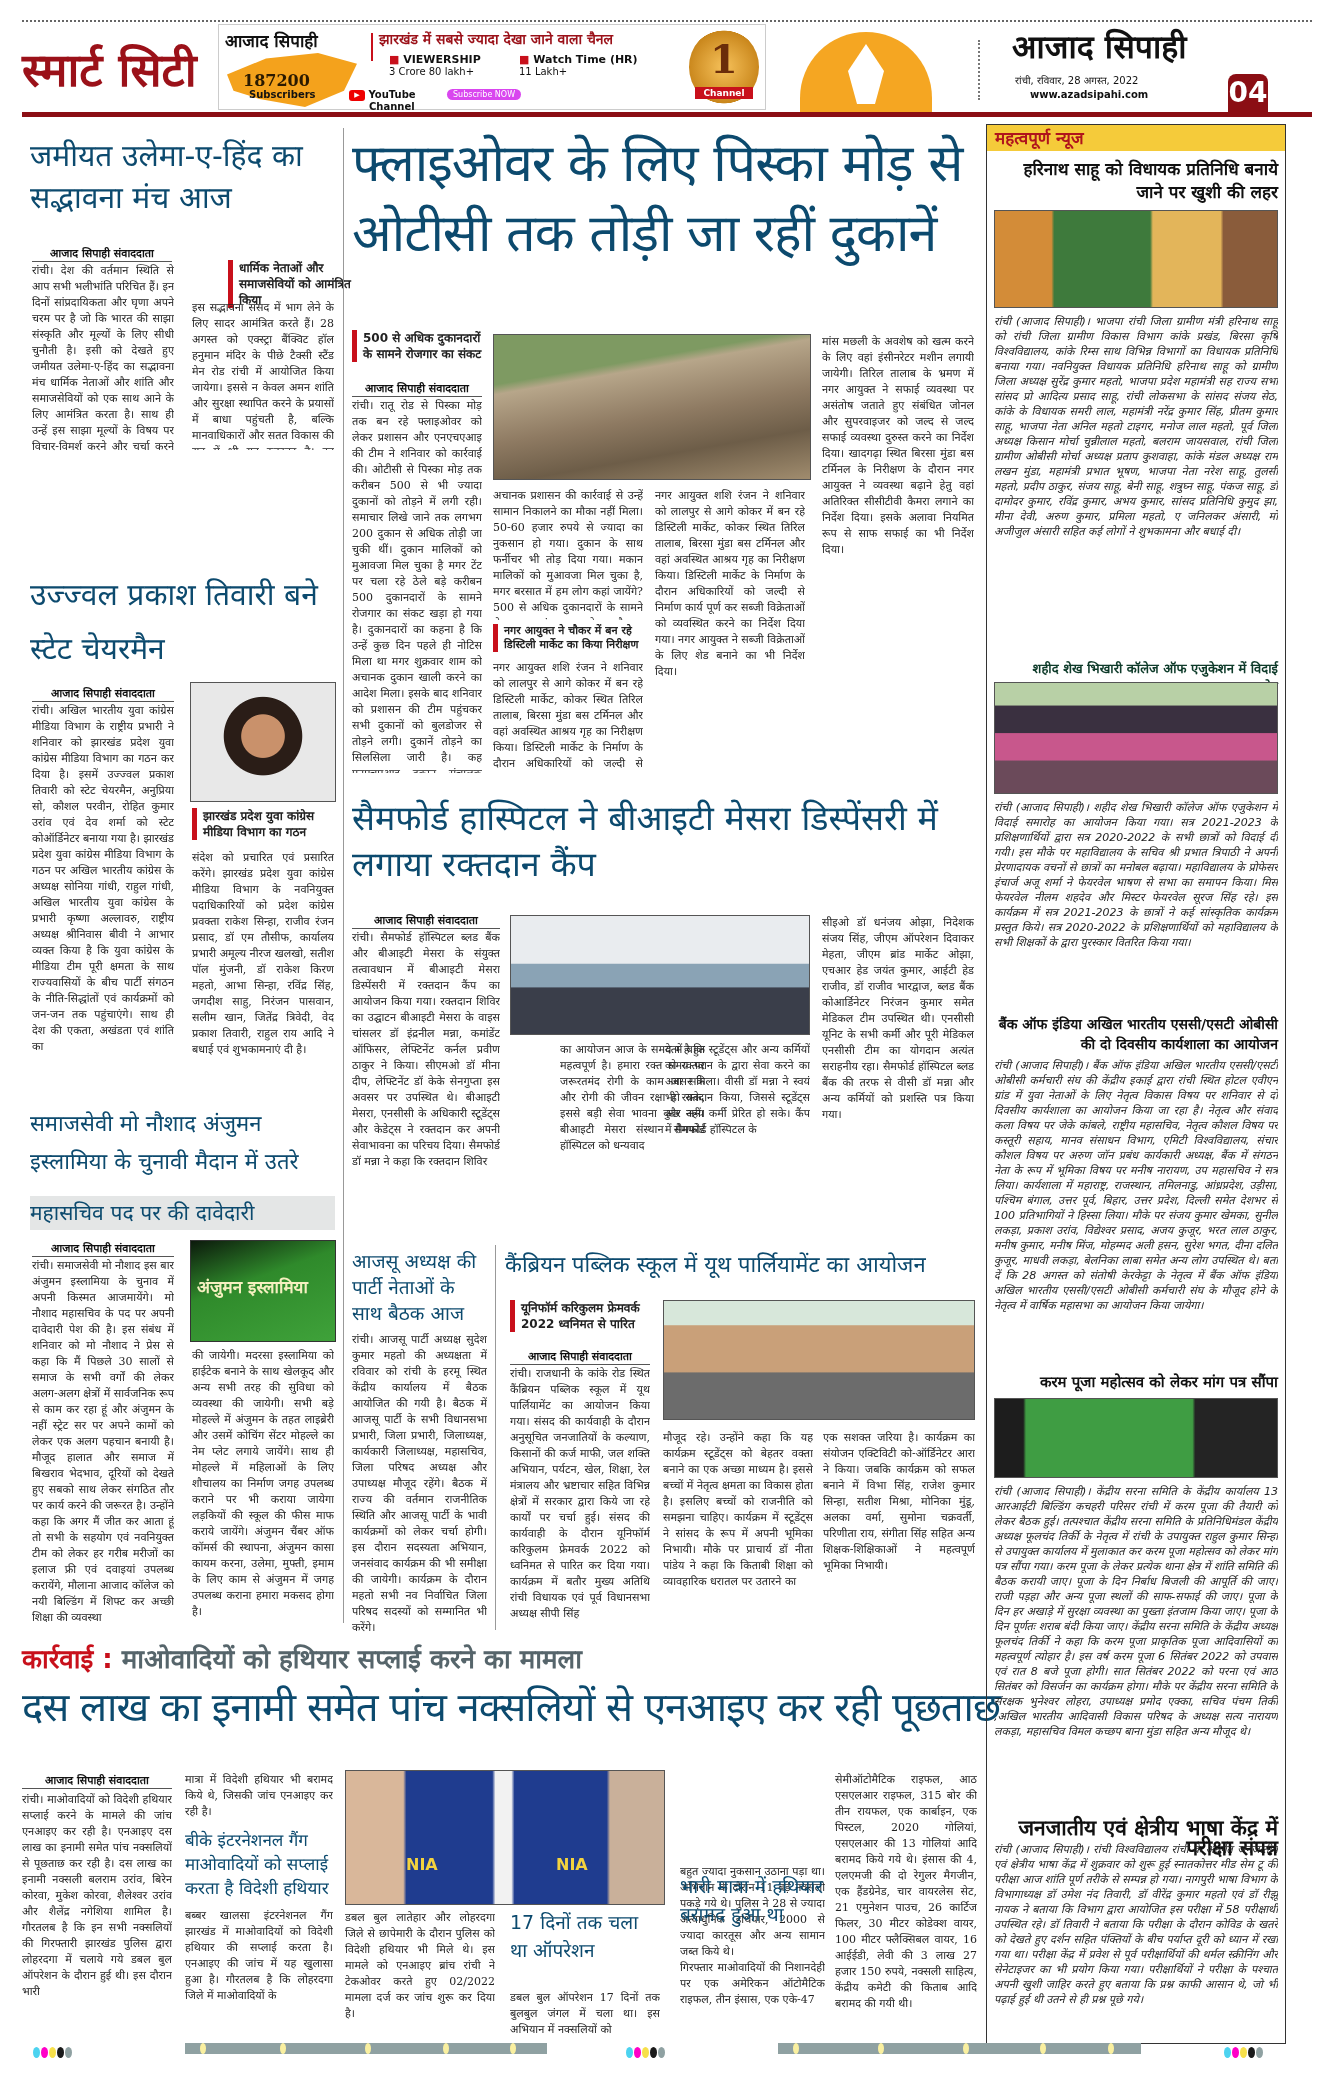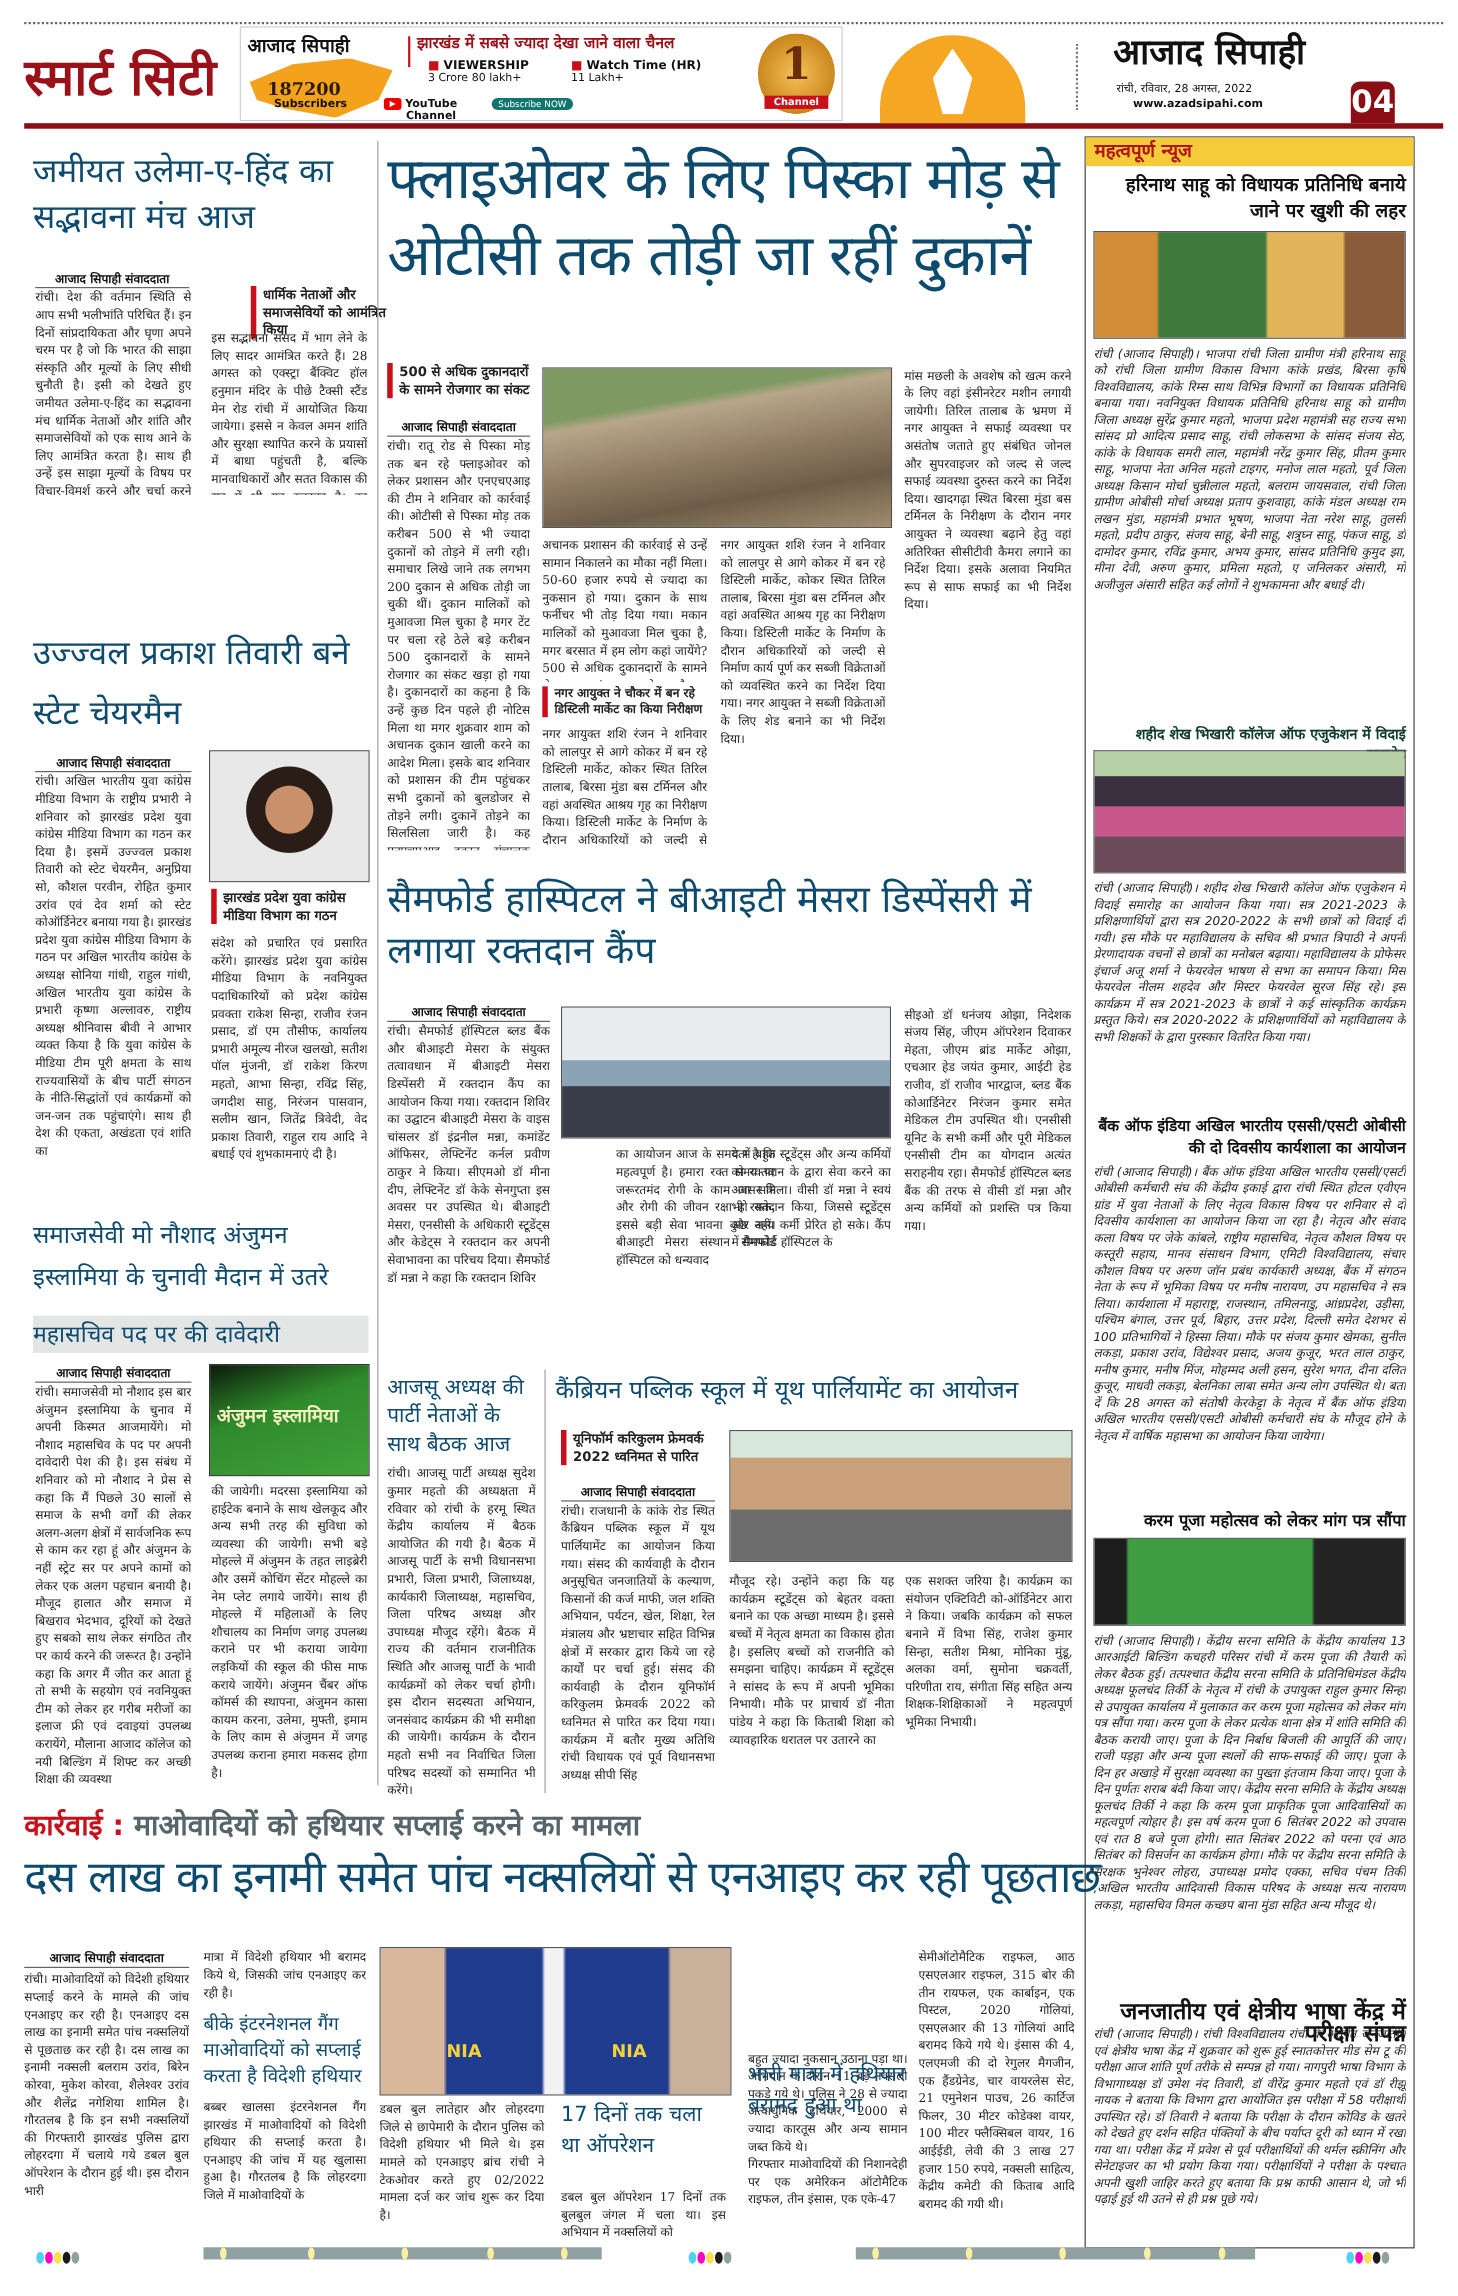--- a/index.html
+++ b/index.html
@@ -12,21 +12,21 @@
   .ad-brand { left: 6px; top: 4px; font-weight: bold; font-size: 17px; }
   .ad-map { left: 8px; top: 28px; width: 130px; height: 54px; background: #f4a21c; clip-path: polygon(0 40%, 30% 10%, 70% 0, 100% 20%, 90% 70%, 60% 100%, 25% 85%, 5% 70%); }
   .ad-subs-num { left: 24px; top: 46px; font-family: "DejaVu Serif", serif; font-weight: bold; font-size: 16px; color: #2a1a00; }
   .ad-subs-lbl { left: 30px; top: 64px; font-size: 10px; font-weight: bold; }
   .ad-sep { left: 152px; top: 8px; width: 2px; height: 28px; background: #c8101b; }
   .ad-tagline { left: 160px; top: 4px; font-weight: bold; font-size: 14px; color: #9b1119; }
   .ad-stat { font-size: 11px; font-weight: bold; }
   .ad-stat small { display: block; font-weight: normal; font-size: 10px; }
   .ad-yt { left: 130px; top: 64px; font-size: 10px; font-weight: bold; }
   .ad-yt-icon { display: inline-block; width: 16px; height: 11px; background: #e00; border-radius: 3px; color: #fff; font-size: 7px; text-align: center; line-height: 11px; vertical-align: middle; }
-  .ad-sub-btn { left: 228px; top: 64px; background: #0f766e; color: #fff; font-size: 8px; padding: 1px 6px; border-radius: 8px; }
+  .ad-sub-btn { left: 228px; top: 64px; background: #d946ef; color: #fff; font-size: 8px; padding: 1px 6px; border-radius: 8px; }
   .ad-badge { left: 470px; top: 4px; width: 70px; height: 76px; border-radius: 50%; background: radial-gradient(circle, #f6c15a 0%, #c9861b 70%, #fff 71%); text-align: center; font-family: "DejaVu Serif", serif; font-weight: bold; font-size: 40px; color: #6b2d0a; line-height: 60px; }
   .ad-badge span { position: absolute; left: 6px; bottom: 6px; width: 58px; background: #c8101b; color: #fff; font-size: 9px; line-height: 12px; font-family: "DejaVu Sans", sans-serif; }
   .pen-logo { left: 800px; top: 32px; width: 132px; height: 80px; background: #f5a622; border-radius: 66px 66px 0 0; }
   .pen-nib { left: 848px; top: 44px; width: 36px; height: 60px; background: #fff; clip-path: polygon(50% 0, 100% 45%, 75% 100%, 25% 100%, 0 45%); }
   .mast-sep { left: 978px; top: 40px; height: 60px; border-left: 2px dotted #777; }
   .paper-name { left: 1012px; top: 24px; font-family: "DejaVu Sans", sans-serif; font-weight: bold; font-size: 32px; }
   .dateline { left: 1015px; top: 73px; font-size: 10px; }
   .website { left: 1030px; top: 89px; font-size: 10px; font-weight: bold; }
   .page-num { left: 1228px; top: 74px; width: 40px; height: 38px; background: #8b0e14; color: #fff; font-weight: bold; font-size: 28px; text-align: center; line-height: 38px; border-radius: 8px 8px 0 0; }
 

